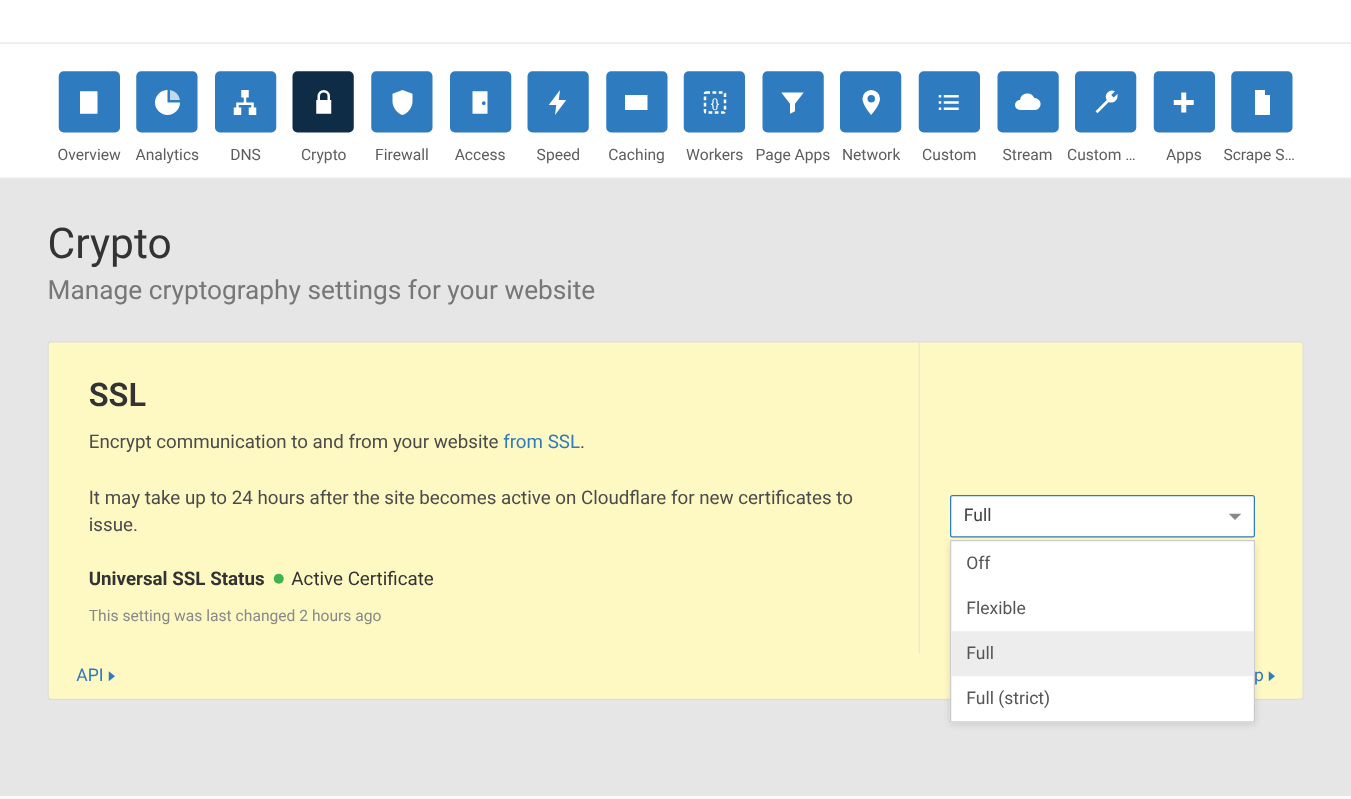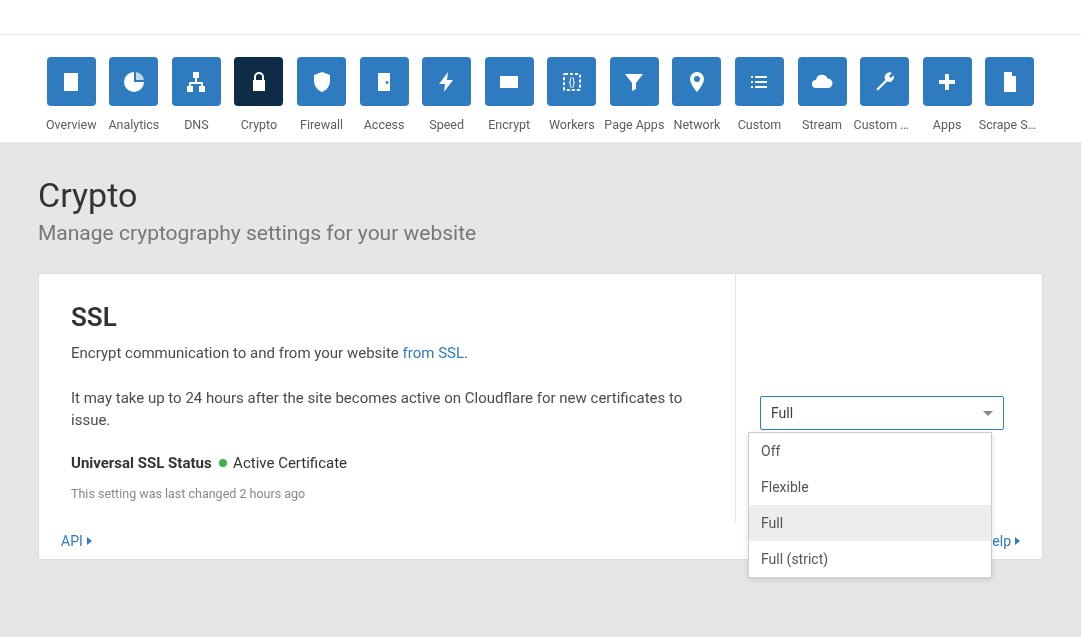--- a/index.html
+++ b/index.html
@@ -8,35 +8,35 @@
   .navwrap { border-top: 1px solid #e6e6e6; border-bottom: 1px solid #e6e6e6; padding: 0; }
   .nav { display: flex; gap: 0; padding: 22px 40px 10px 40px; flex-wrap: nowrap; }
   .nav-item { width: 64px; display: flex; flex-direction: column; align-items: center; cursor: pointer; }
   .nav-icon { width: 49px; height: 49px; border-radius: 4px; background: #2f7bbf; display: flex; align-items: center; justify-content: center; margin-bottom: 11px; }
   .nav-item.active .nav-icon { background: #0e2c45; }
   .nav-icon svg { fill: #fff; width: 24px; height: 24px; display: block; }
   .nav-label { font-size: 12.5px; color: #5d5d5e; white-space: nowrap; max-width: 62px; overflow: hidden; text-overflow: ellipsis; text-align: center; }
   .page { background: #e6e6e6; padding: 32px 38px 0 38px; min-height: 494px; }
   .page-title { font-size: 34px; font-weight: 400; color: #333; margin-bottom: 6px; }
   .page-sub { font-size: 21px; font-weight: 400; color: #777; margin-bottom: 28px; }
-  .card { background: #ffffff; border: 1px solid #ddd; border-radius: 3px; position: relative; }
+  .card { background: #fef9c3; border: 1px solid #ddd; border-radius: 3px; position: relative; }
   .card-body { display: flex; }
   .card-left { flex: 1; padding: 28px 32px 22px 32px; border-right: 1px solid #e6e6e6; }
   .card-right { width: 306px; padding: 110px 12px 0 24px; position: relative; margin-top: 12px; }
   .section-title { font-size: 26px; font-weight: 600; color: #333; margin-bottom: 10px; }
   .desc { font-size: 15px; color: #4b4b4b; line-height: 1.5; margin-bottom: 22px; }
   .desc a { color: #2f7bbf; text-decoration: none; }
   .note-line { font-size: 15px; color: #4b4b4b; margin-bottom: 18px; }
   .status-line { font-size: 15px; color: #333; margin-bottom: 14px; }
   .status-dot { display: inline-block; width: 8px; height: 8px; border-radius: 50%; background: #3fb34f; margin: 0 2px 1px 4px; vertical-align: middle; }
   .changed { font-size: 12.5px; color: #888; }
   .select-box { width: 244px; height: 34px; border: 1px solid #2f7bbf; border-radius: 2px; display: flex; align-items: center; padding: 0 10px; justify-content: space-between; cursor: pointer; background: #fff; }
   .select-box span { font-size: 14px; color: #404041; }
   .caret-down { width: 0; height: 0; border-left: 5px solid transparent; border-right: 5px solid transparent; border-top: 5px solid #888; }
-  .dropdown { position: absolute; top: 146px; left: 12px; width: 244px; border: 1px solid #ccc; background: #fff; box-shadow: 0 2px 6px rgba(0,0,0,0.12); z-index: 10; }
+  .dropdown { position: absolute; top: 146px; left: 24px; width: 244px; border: 1px solid #ccc; background: #fff; box-shadow: 0 2px 6px rgba(0,0,0,0.12); z-index: 10; }
   .dropdown-item { padding: 10px 12px; font-size: 14px; color: #555; cursor: pointer; }
   .dropdown-item.selected { background: #ededed; }
   .card-footer { display: flex; justify-content: space-between; gap: 30px; padding: 10px 22px; font-size: 14px; }
   .card-footer a { color: #2f7bbf; text-decoration: none; display: inline-flex; align-items: center; gap: 2px; }
   .chev-right { display:inline-block; width:0; height:0; border-top:4px solid transparent; border-bottom:4px solid transparent; border-left:5px solid #2f7bbf; margin-left:2px; }
 </style>
 </head>
 <body>
 
 <div class="topbar"></div>
@@ -102,21 +102,21 @@
           </svg>
         </div>
         <div class="nav-label">Speed</div>
       </div>
       <div class="nav-item">
         <div class="nav-icon">
           <svg viewBox="0 0 24 24">
             <path d="M3 6h18v12H3V6zm0 3h18v2H3V9z"></path>
           </svg>
         </div>
-        <div class="nav-label">Encrypt</div>
+        <div class="nav-label">Caching</div>
       </div>
       <div class="nav-item">
         <div class="nav-icon">
           <svg viewBox="0 0 24 24">
             <rect x="4" y="4" width="16" height="16" rx="1" fill="none" stroke="#fff" stroke-width="2" stroke-dasharray="3 2"></rect>
             <text x="12" y="16" text-anchor="middle" font-size="10" fill="#fff">{}</text>
           </svg>
         </div>
         <div class="nav-label">Workers</div>
       </div>

